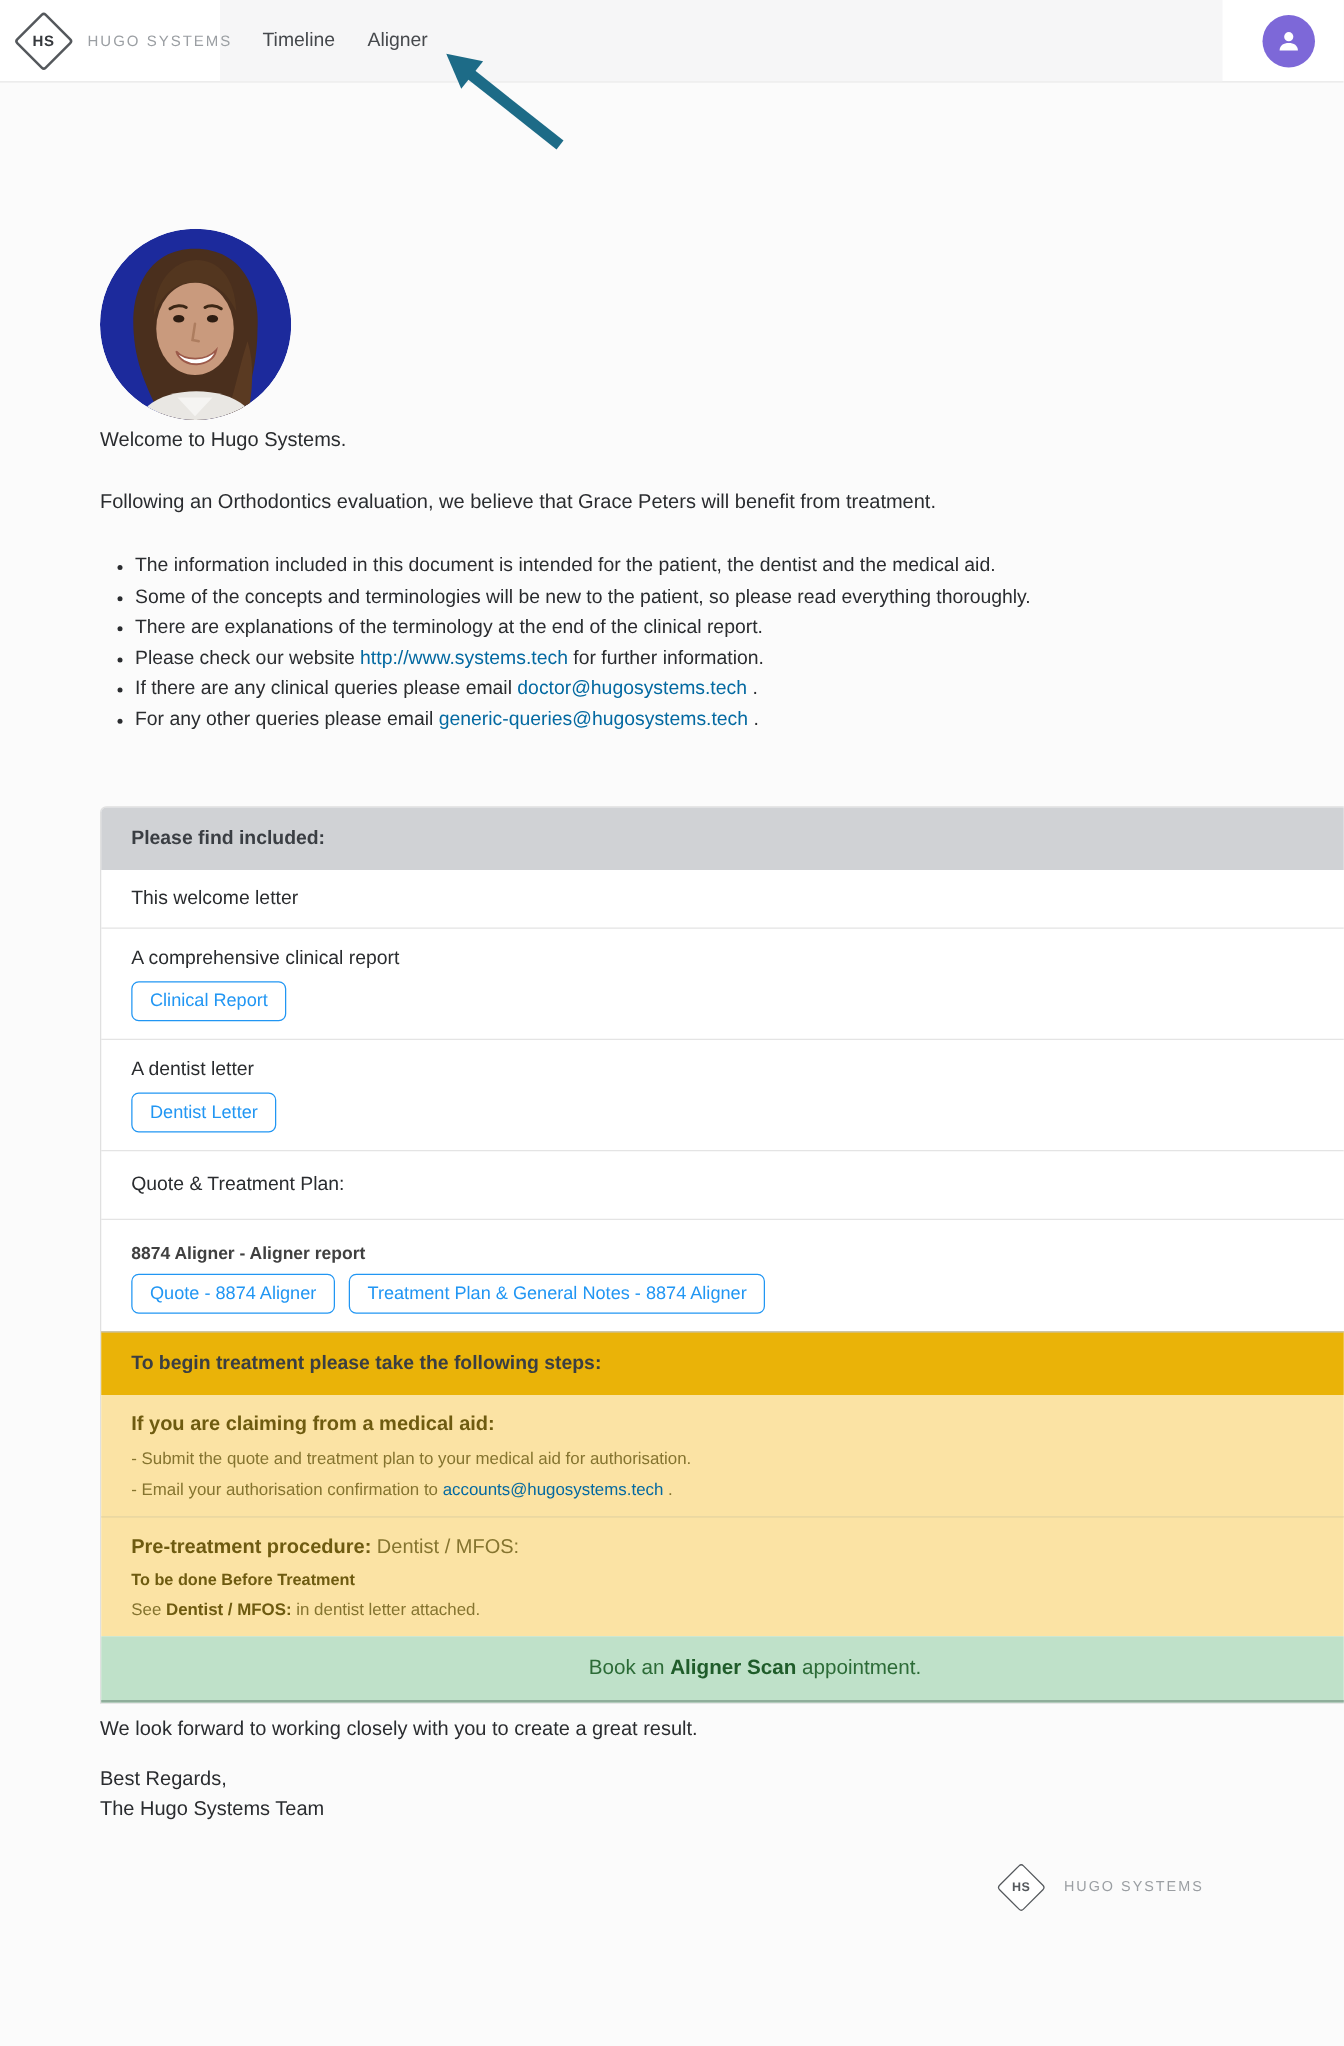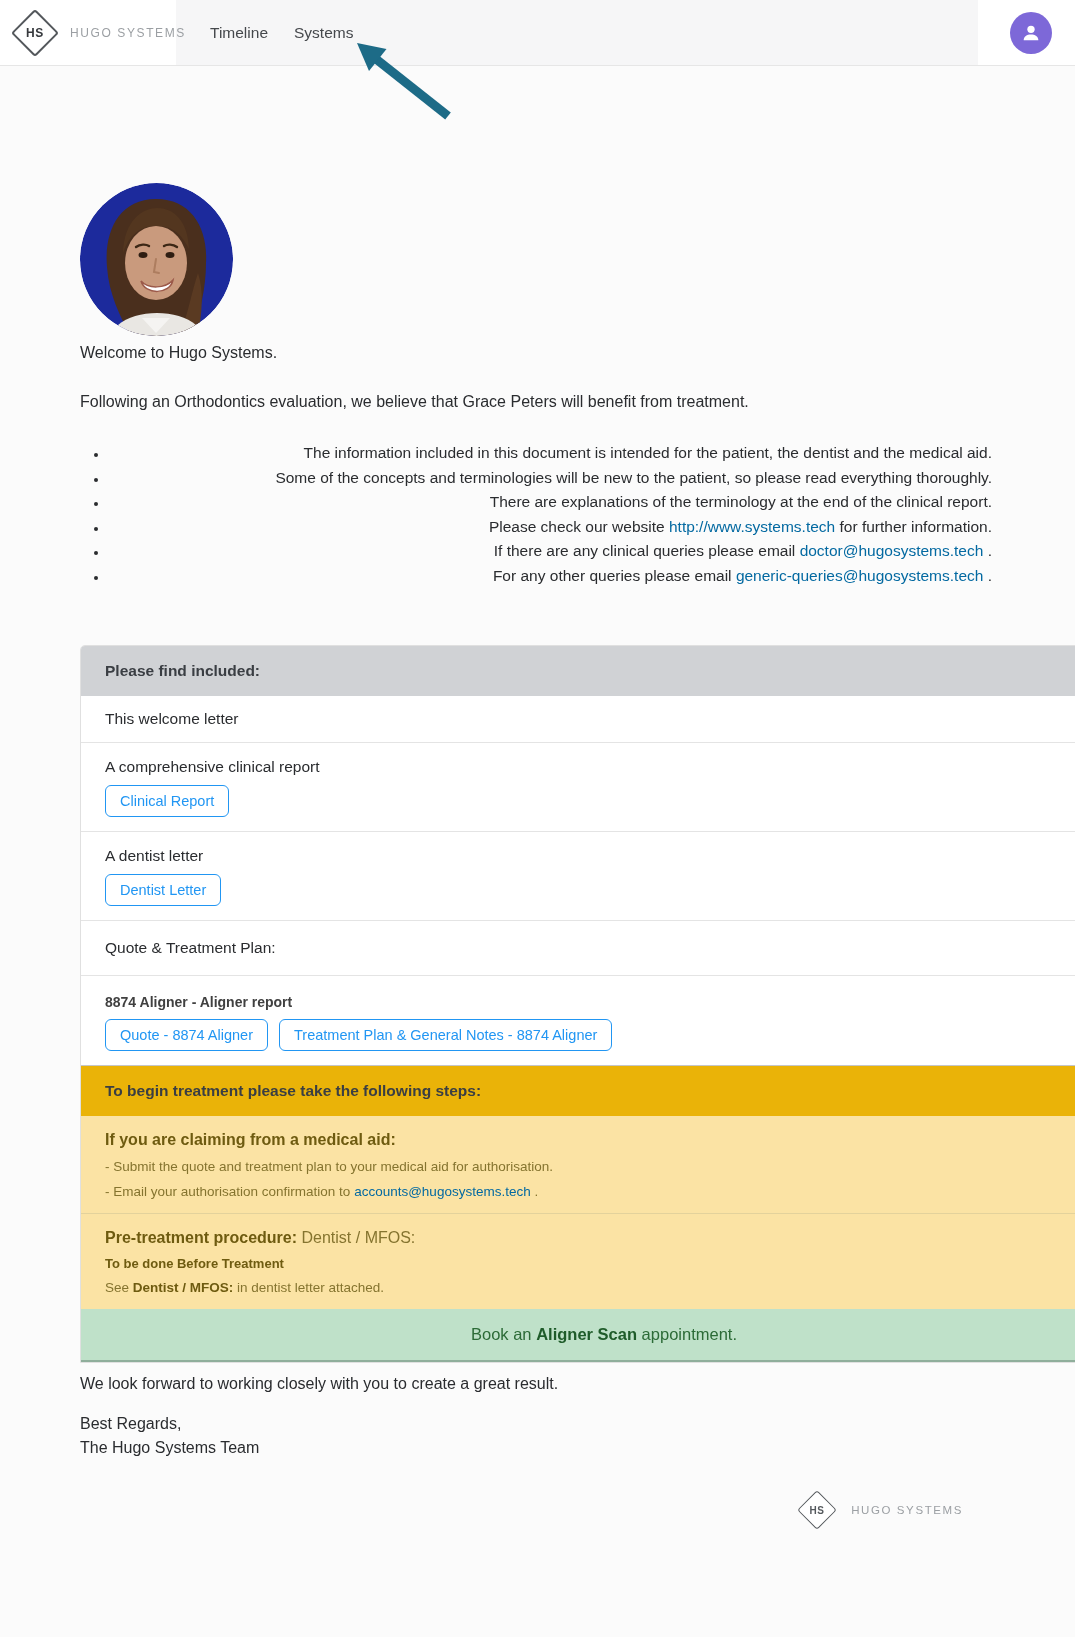--- a/index.html
+++ b/index.html
@@ -21,21 +21,21 @@
   .nav-link { font-size:15.5px; color:#45484c; cursor:pointer; }
   .avatar { position:absolute; right:23px; top:12px; width:42px; height:42px; border-radius:50%; background:#7d68d8; display:flex; align-items:center; justify-content:center; cursor:pointer; }
   
   .annotation { position:absolute; left:0; top:0; width:1075px; height:150px; z-index:10; pointer-events:none; }
   
   .content { width:912px; margin-left:80px; }
   .photo { margin-top:117px; width:153px; height:153px; border-radius:50%; overflow:hidden; }
   .p-welcome { margin-top:8px; font-size:16px; color:#2a2c2f; }
   .p-intro { margin-top:31px; font-size:16px; color:#2a2c2f; }
   ul.bullets { margin-top:30px; margin-left:28px; }
-  ul.bullets li { font-size:15.5px; line-height:24.6px; color:#2a2c2f;text-align:right; }
+  ul.bullets li { font-size:15.5px; line-height:24.6px; color:#2a2c2f; }
   ul.bullets li::marker { color:#2a2c2f; font-size:12px; }
   .link { color:#0369a1; text-decoration:none; cursor:pointer; }
   
   .table { margin-top:56px; width:1048px; border:1px solid #e0e0e0; border-radius:5px 5px 0 0; background:#fff; }
   .t-head { background:#d0d2d5; border-radius:4px 4px 0 0; padding:16px 24px; font-weight:bold; font-size:15.5px; color:#3a3e43; }
   .t-row { padding:28px 24px; border-top:1px solid #e4e4e4; font-size:15.5px; color:#2a2c2f; }
   .t-row.tall { padding-top:15px; padding-bottom:14px; }
   .t-row.flex { display:flex; align-items:center; justify-content:space-between; padding-top:16px; padding-bottom:16px; }
   .btn { display:inline-block; margin-top:9px; padding:7px 14px; border:1px solid #2196f3; border-radius:6px; background:#fff; color:#2196f3; font-size:14.5px; cursor:pointer; font-family:inherit; }
   .btn-row { display:flex; gap:11px; }
@@ -69,21 +69,21 @@
 <header class="navbar">
   <div class="nav-strip"></div>
   <div class="brand">
     <div class="diamond">
         <span>HS</span>
       </div>
     <span class="brand-name">HUGO SYSTEMS</span>
   </div>
   <nav class="nav-links">
     <span class="nav-link">Timeline</span>
-    <span class="nav-link">Systems</span>
+    <span class="nav-link">Aligner</span>
   </nav>
   <div class="avatar">
     <svg width="22" height="22" viewBox="0 0 24 24">
       <circle cx="12" cy="8" r="4" fill="#ffffff"></circle>
       <path d="M4 20 C4 15.6 7.6 13.5 12 13.5 C16.4 13.5 20 15.6 20 20 Z" fill="#ffffff"></path>
     </svg>
   </div>
 </header>
 
 <svg class="annotation">

